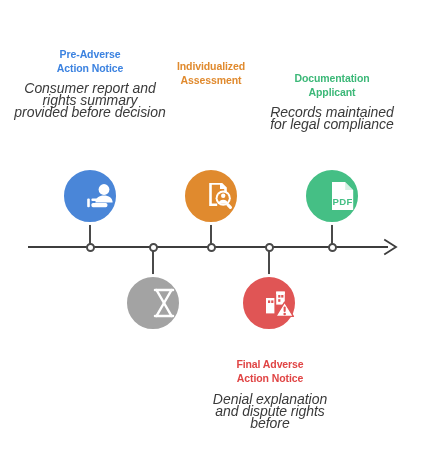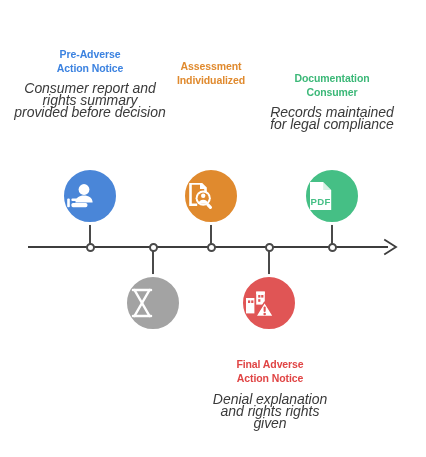--- a/index.html
+++ b/index.html
@@ -65,21 +65,21 @@
   .bubble {
     position: absolute;
     width: 58px;
     height: 58px;
     margin-left: -29px;
     border-radius: 50%;
     box-sizing: border-box;
     border: 3px solid #ffffff;
     display: flex;
     align-items: center;
-    justify-content: flex-start;
+    justify-content: flex-end;
   }
   .bubble svg { display: block; }
 
   
   .grp {
     position: absolute;
     text-align: center;
     box-sizing: border-box;
   }
   .grp .title {
@@ -194,35 +194,35 @@
   <div class="grp" style="left:14px; top:48px; width:152px;">
     <div class="title" style="color:#3b82e0;">
       <div>Pre-Adverse</div>
       <div>Action Notice</div>
     </div>
     <div class="desc">Consumer report and rights summary provided before decision</div>
   </div>
 
   <div class="grp" style="left:149px; top:60px; width:124px;">
     <div class="title" style="color:#e08a2e;">
+      <div>Individualized</div>
       <div>Assessment</div>
-      <div>Individualized</div>
     </div>
   </div>
 
   <div class="grp" style="left:268px; top:72px; width:128px;text-align:center;">
     <div class="title" style="color:#3cb878;">
       <div>Documentation</div>
-      <div>Consumer</div>
+      <div>Applicant</div>
     </div>
     <div class="desc">Records maintained for legal compliance</div>
   </div>
 
 
   <div class="grp below" style="left:206px; top:358px; width:128px;">
     <div class="title" style="color:#e04444;">
       <div>Final Adverse</div>
       <div>Action Notice</div>
     </div>
-    <div class="desc">Denial explanation and rights rights given</div>
+    <div class="desc">Denial explanation and dispute rights before</div>
   </div>
 
 </div>
 
 </body></html>

